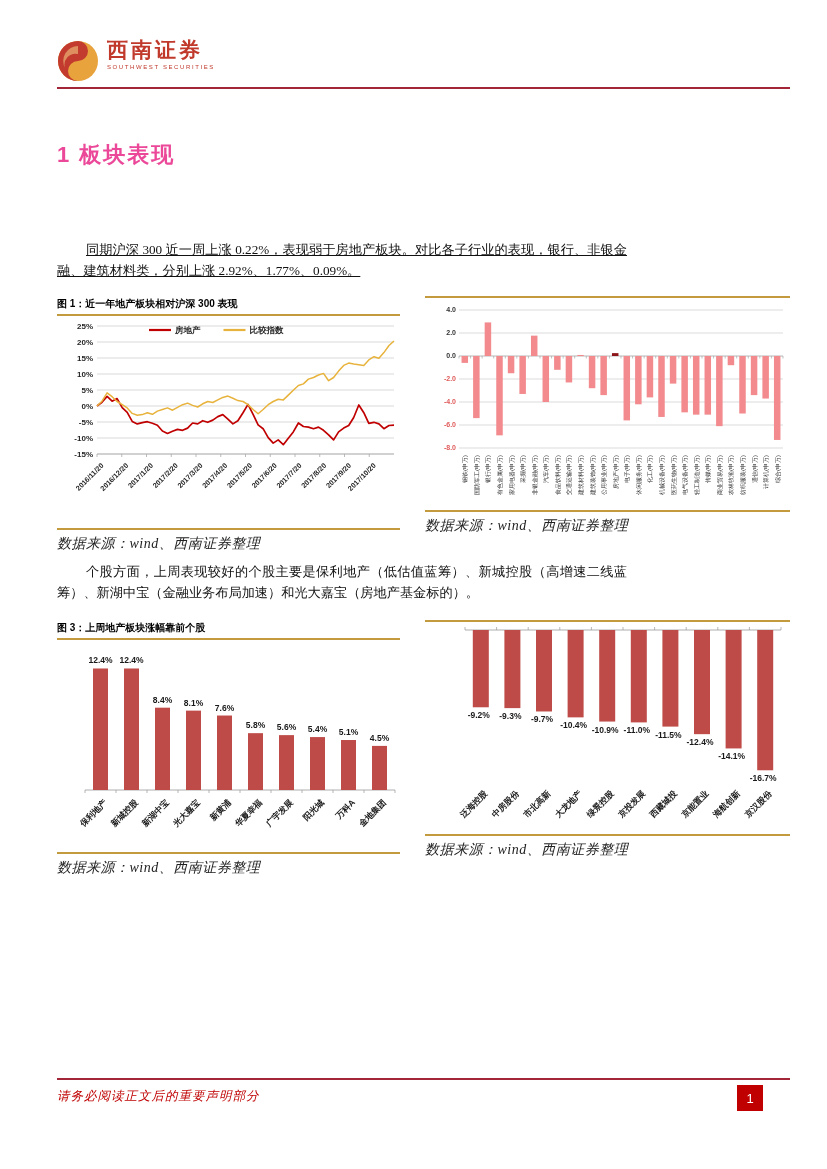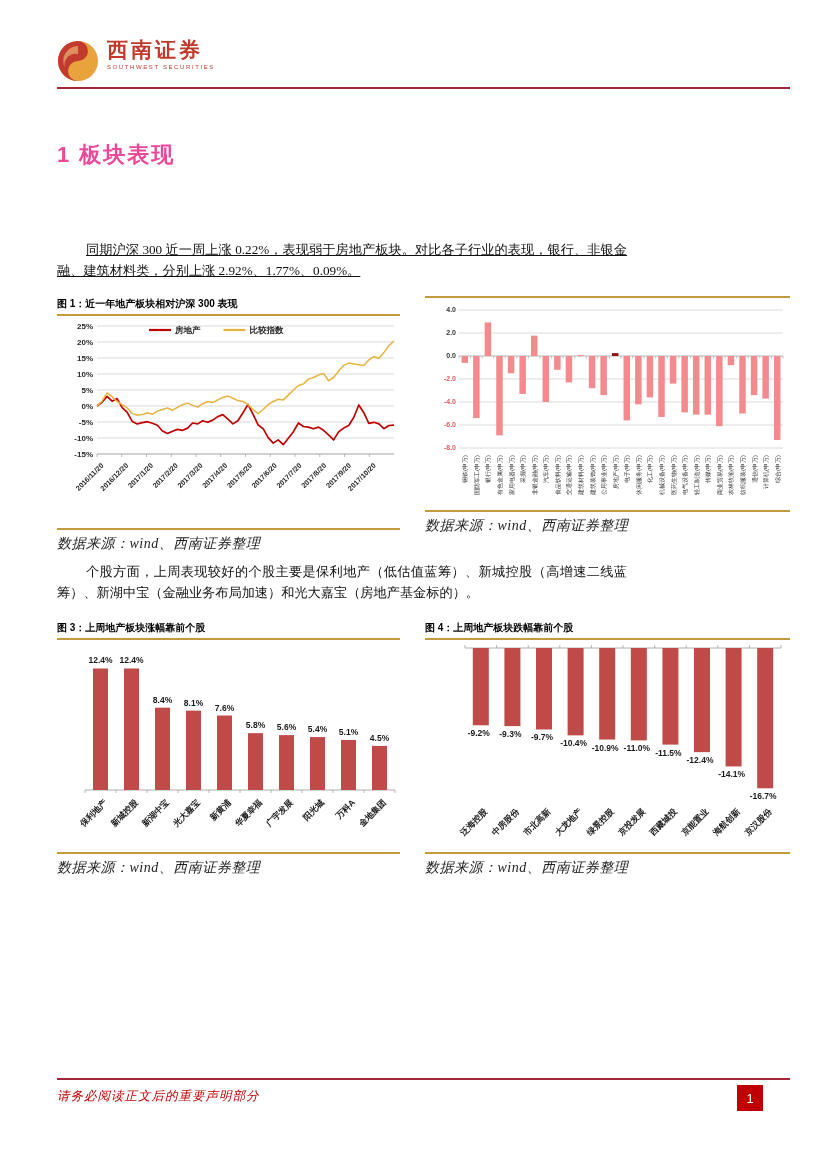--- a/index.html
+++ b/index.html
@@ -265,21 +265,20 @@
         <text x="291.5" y="95.02000000000001" font-family="Liberation Sans, sans-serif" text-anchor="middle" font-size="8.5" font-weight="bold" fill="#1a1a1a">5.1%</text>
         <text x="298.5" y="163" font-family="Liberation Sans, sans-serif" text-anchor="end" font-size="8.5" font-weight="bold" fill="#1a1a1a" transform="rotate(-45 298.5 163)">万科A</text>
         <rect x="315" y="105.9" width="15" height="44.1" fill="#be4b48"></rect>
         <text x="322.5" y="100.9" font-family="Liberation Sans, sans-serif" text-anchor="middle" font-size="8.5" font-weight="bold" fill="#1a1a1a">4.5%</text>
         <text x="329.5" y="163" font-family="Liberation Sans, sans-serif" text-anchor="end" font-size="8.5" font-weight="bold" fill="#1a1a1a" transform="rotate(-45 329.5 163)">金地集团</text>
       </svg>
     <div class="fig-rule"></div>
     <div class="fig-source">数据来源：wind、西南证券整理</div>
   </div>
   <div class="fig" style="left:425px;top:620px;width:365px;">
-    <div class="fig-title">图 4：上周地产板块跌幅靠前个股</div>
     <div class="fig-rule"></div>
     <svg id="chart4" width="365" height="212">
         <line x1="40" y1="8" x2="356" y2="8" stroke="#999999" stroke-width="0.8"></line>
         <line x1="40" y1="5" x2="40" y2="8" stroke="#999999" stroke-width="0.7"></line>
         <line x1="71.6" y1="5" x2="71.6" y2="8" stroke="#999999" stroke-width="0.7"></line>
         <line x1="103.2" y1="5" x2="103.2" y2="8" stroke="#999999" stroke-width="0.7"></line>
         <line x1="134.8" y1="5" x2="134.8" y2="8" stroke="#999999" stroke-width="0.7"></line>
         <line x1="166.4" y1="5" x2="166.4" y2="8" stroke="#999999" stroke-width="0.7"></line>
         <line x1="198" y1="5" x2="198" y2="8" stroke="#999999" stroke-width="0.7"></line>
         <line x1="229.60000000000002" y1="5" x2="229.60000000000002" y2="8" stroke="#999999" stroke-width="0.7"></line>

